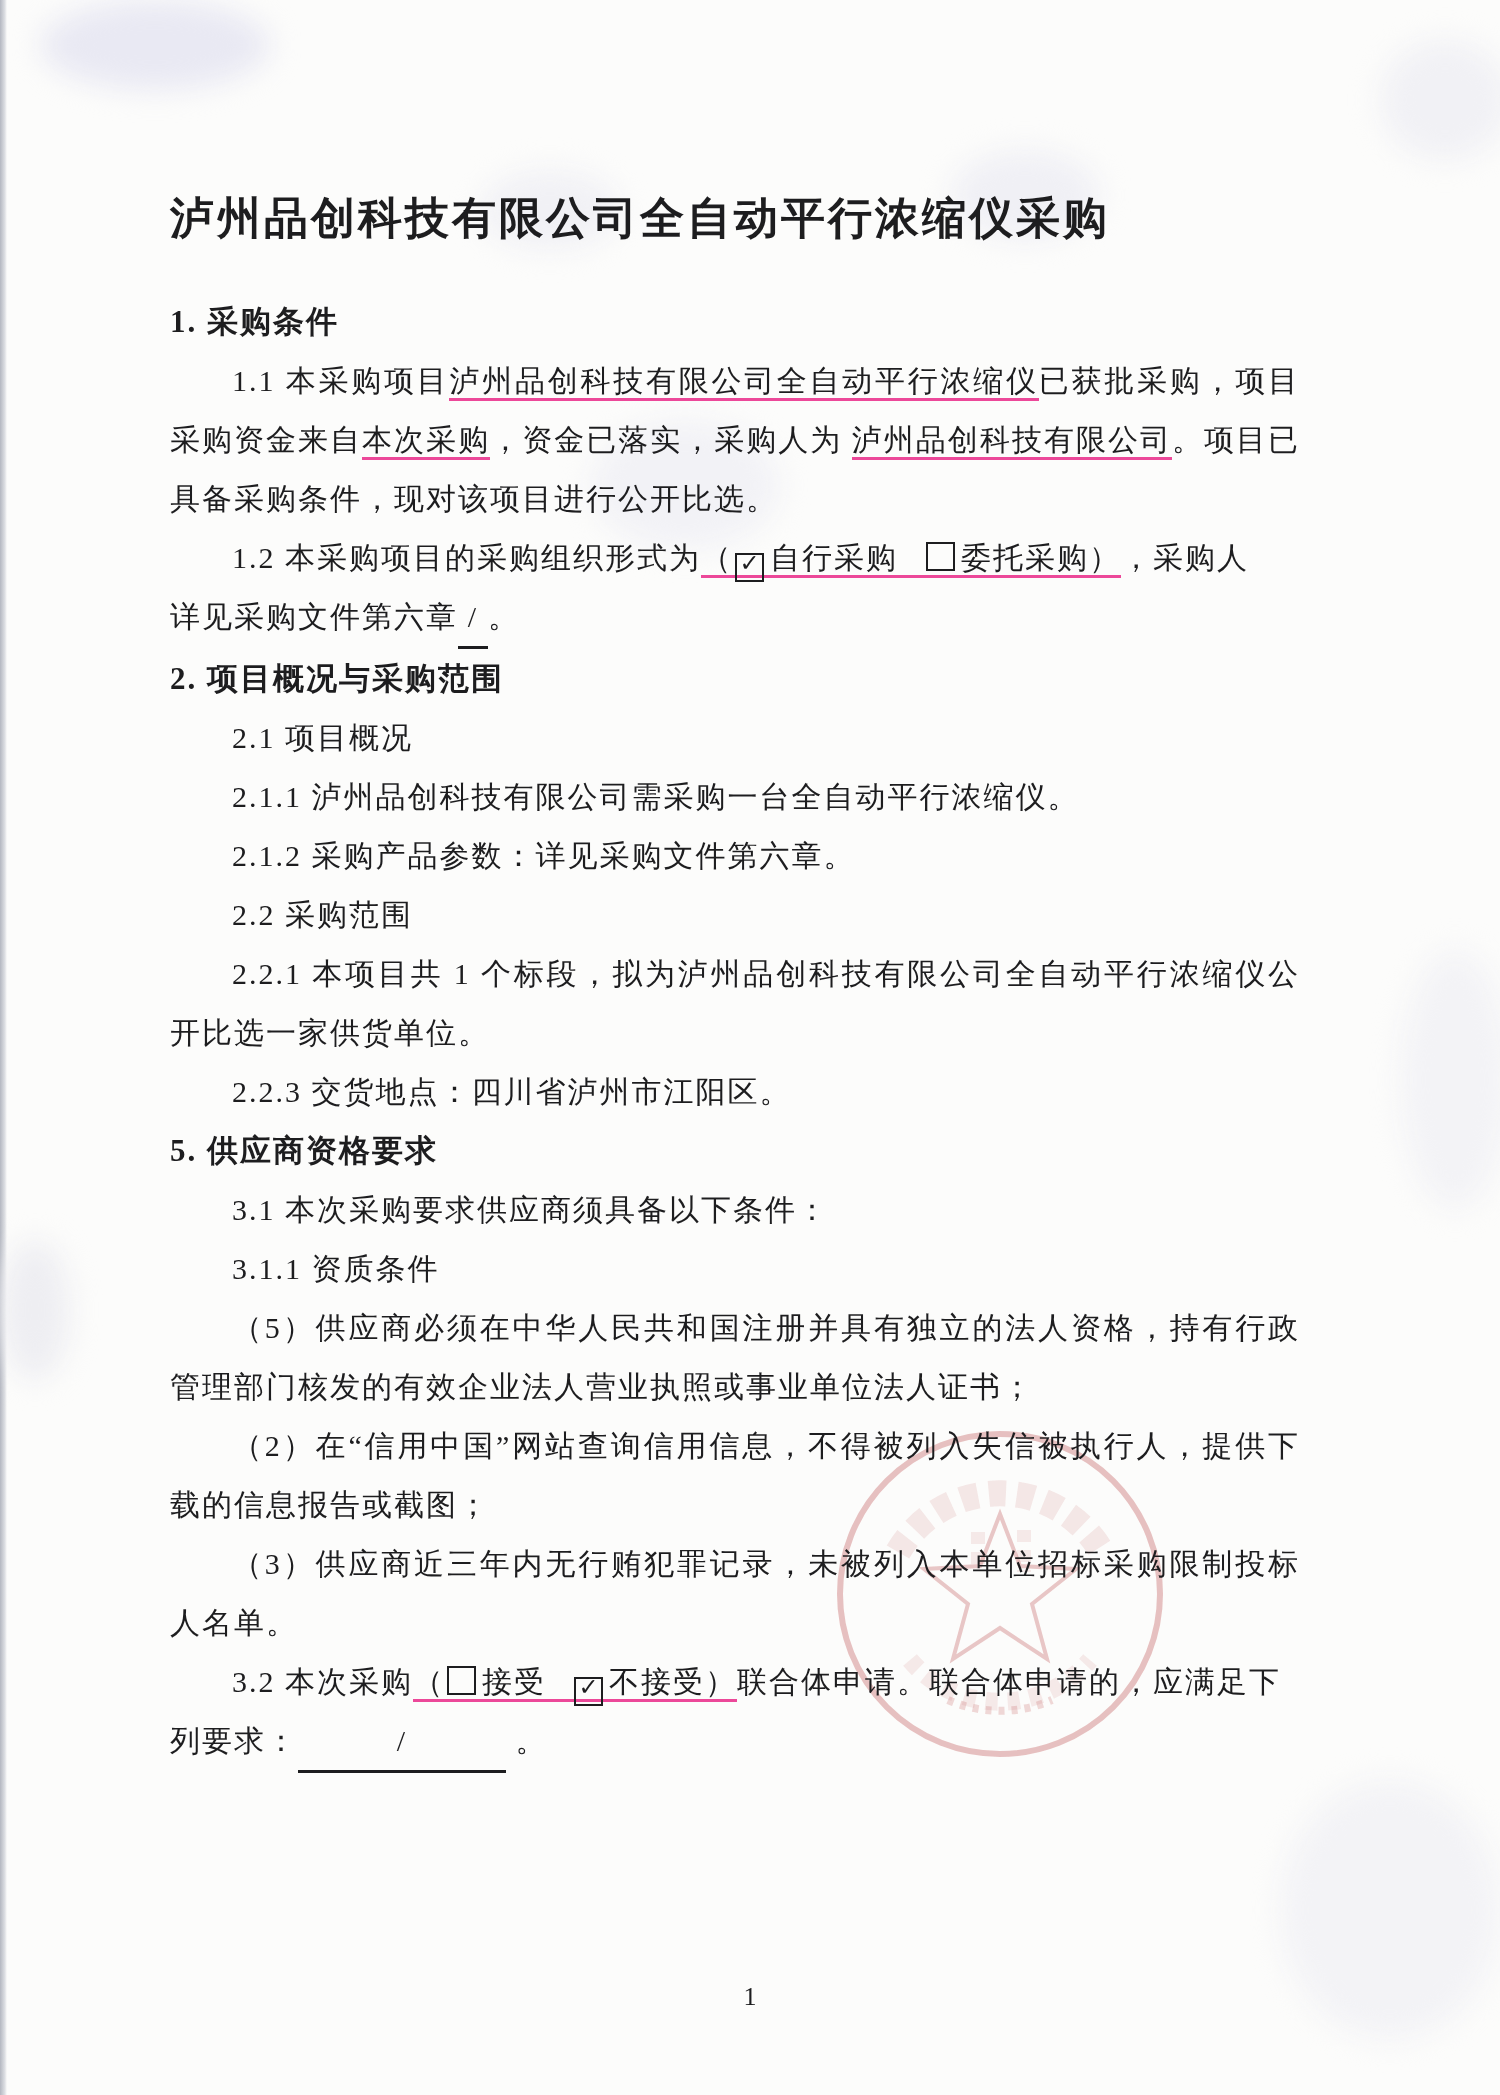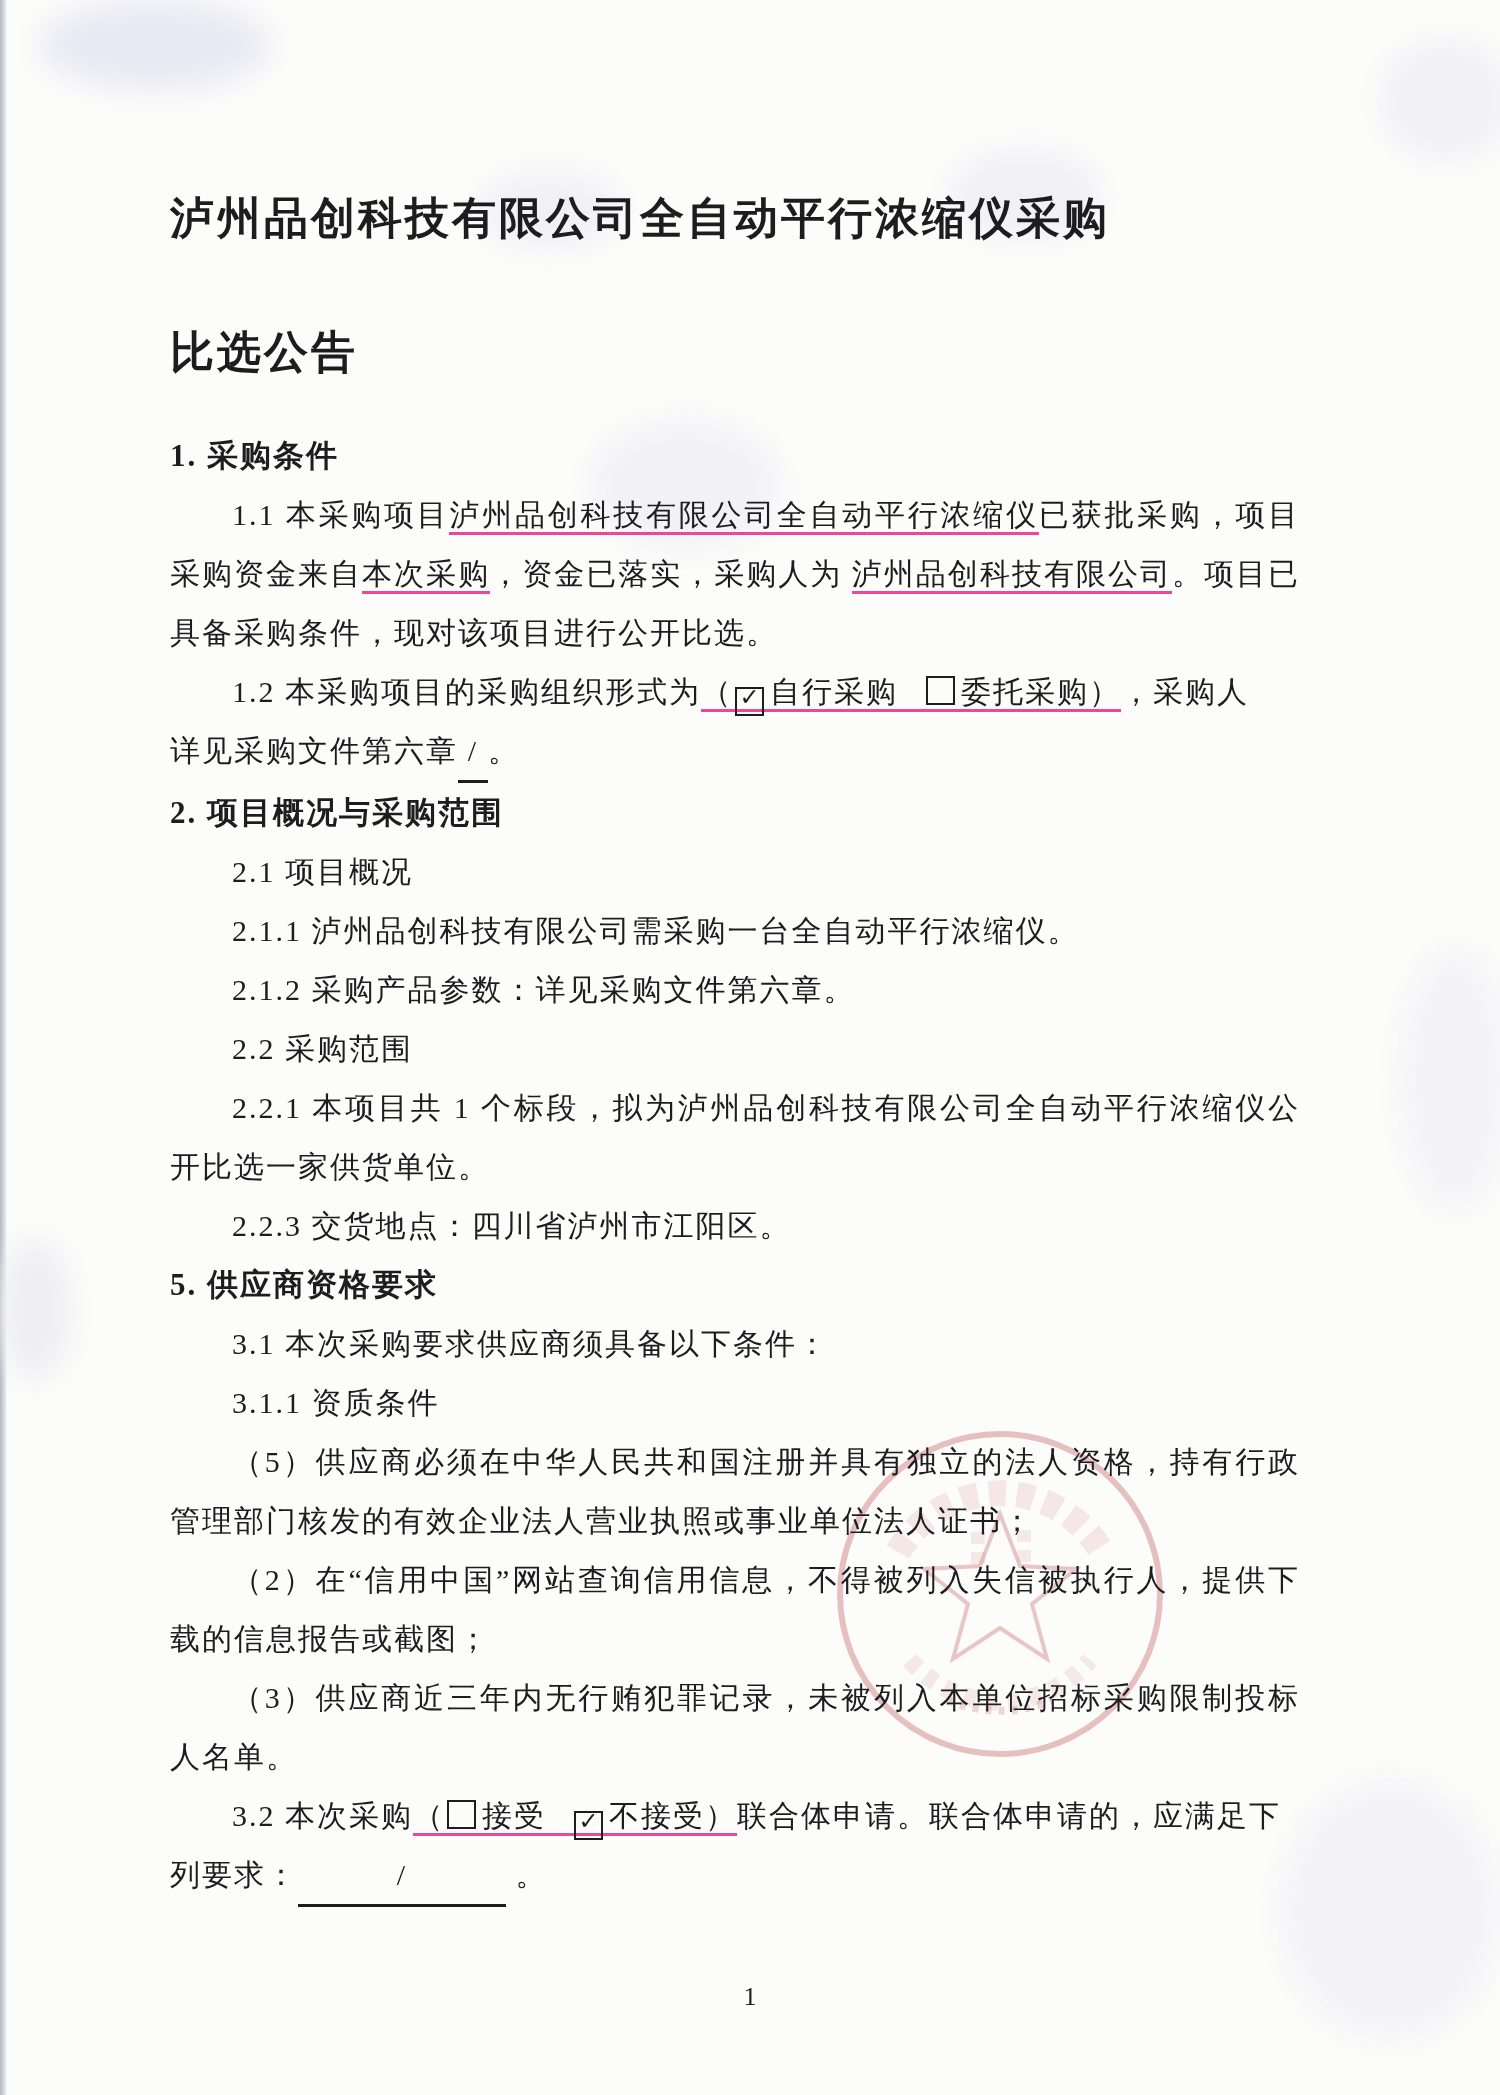--- a/index.html
+++ b/index.html
@@ -73,21 +73,20 @@
     <path d="M70,130 A118 118 0 0 1 274,130" stroke-width="26" opacity="0.16" stroke-dasharray="17 11"></path>
     <path d="M82,238 A118 118 0 0 0 262,238" stroke-width="18" opacity="0.14" stroke-dasharray="12 10"></path>
     <path d="M120,278 A130 130 0 0 0 224,278" stroke-width="8" opacity="0.28" stroke-dasharray="6 7"></path>
     <path d="M150,110 L150,150 M196,108 L196,150" stroke-width="14" opacity="0.14" stroke-dasharray="12 8"></path>
   </g>
 </svg>
 
 <div class="doc">
 
   <h1 class="title title1">泸州品创科技有限公司全自动平行浓缩仪采购</h1>
-  <h1 class="title title2">比选公告</h1>
 
   <h2 class="h h1x">1. 采购条件</h2>
 
   <p class="para indent"><span>1.1 本采购项目</span><span class="u">泸州品创科技有限公司全自动平行浓缩仪</span><span>已获批采购，项目采购资金来自</span><span class="u">本次采购</span><span>，资金已落实，采购人为 </span><span class="u">泸州品创科技有限公司</span><span>。项目已具备采购条件，现对该项目进行公开比选。</span></p>
 
   <p class="para noj indent"><span>1.2 本采购项目的采购组织形式为</span><span class="u"><span>（</span><span class="cb"><span class="mark">✓</span></span><span>自行采购</span><span class="gap"></span><span class="cb"></span><span>委托采购</span><span>）</span></span><span>，采购人</span></p>
   <p class="para noj"><span>详见采购文件第六章</span><span class="blank blank-sm">/</span><span>。</span></p>
 
   <h2 class="h">2. 项目概况与采购范围</h2>
   <p class="para indent">2.1 项目概况</p>

